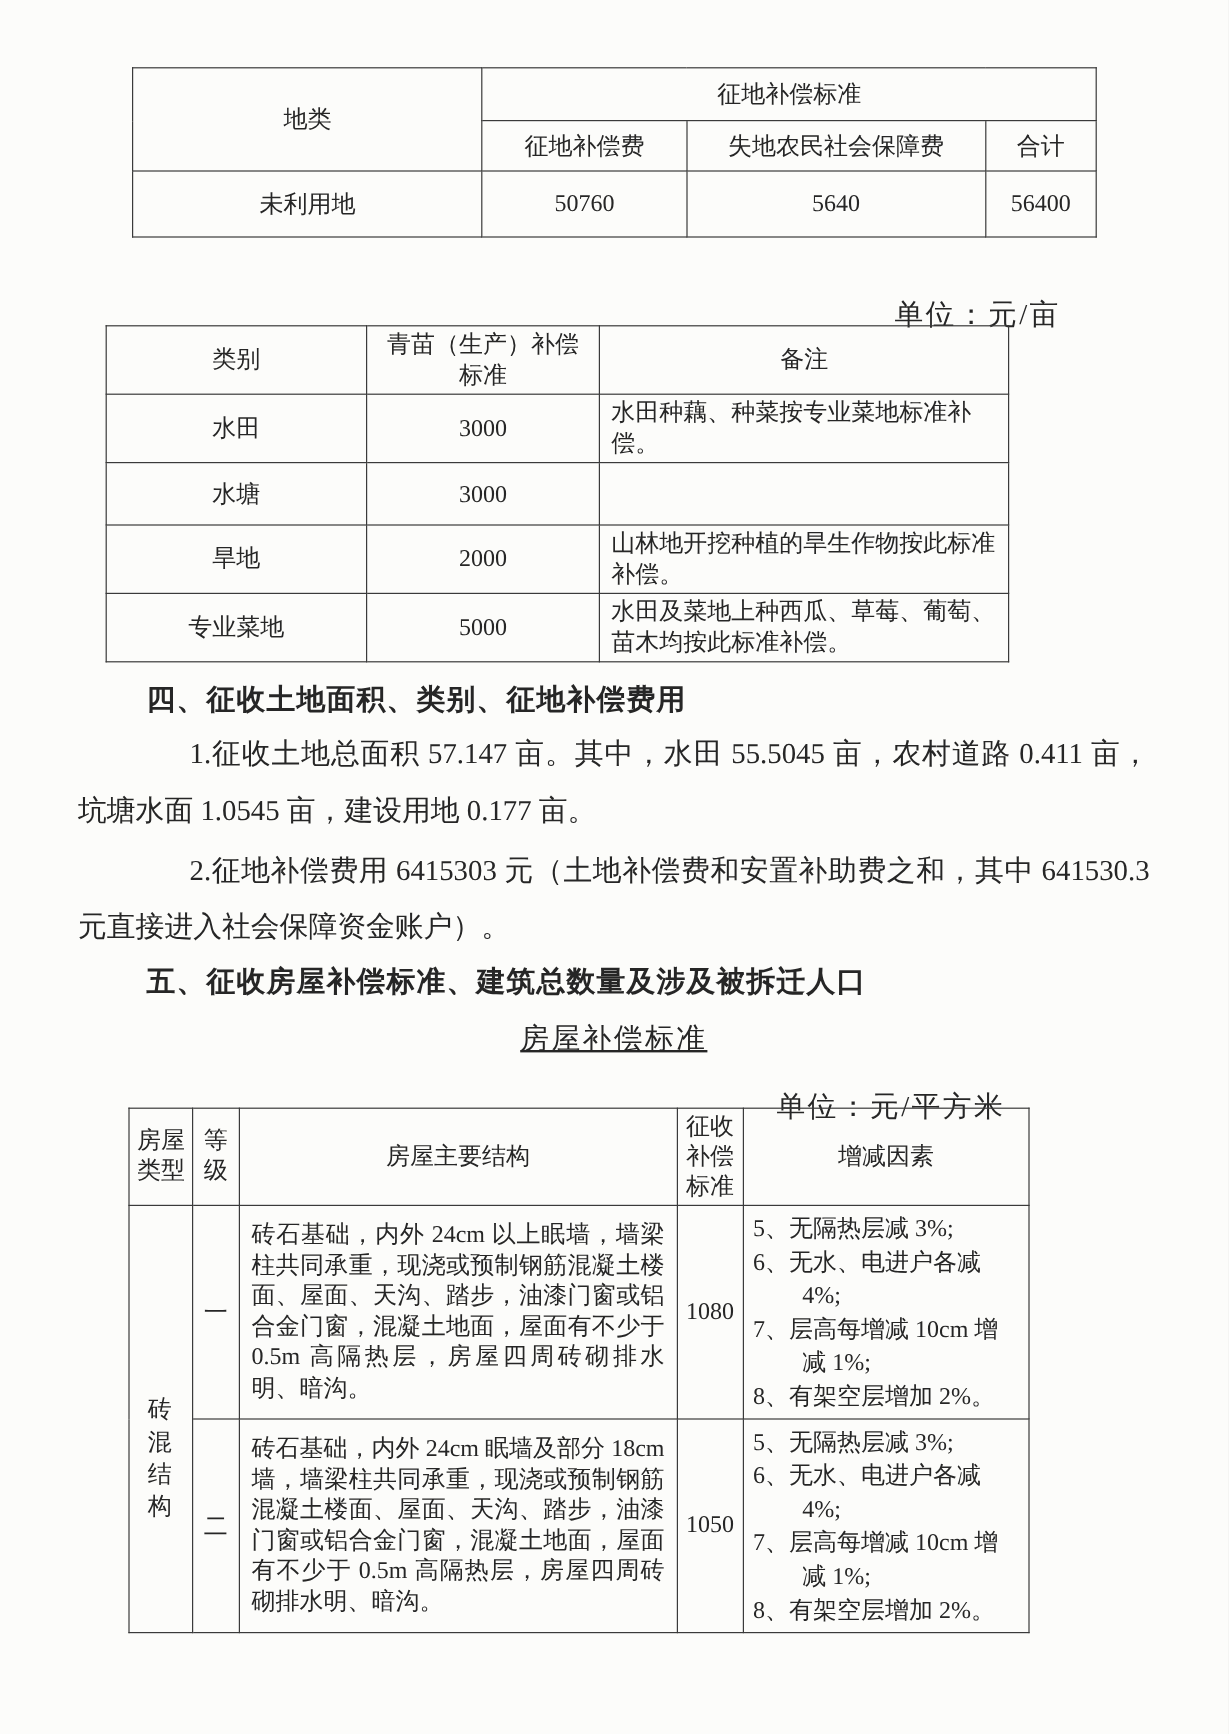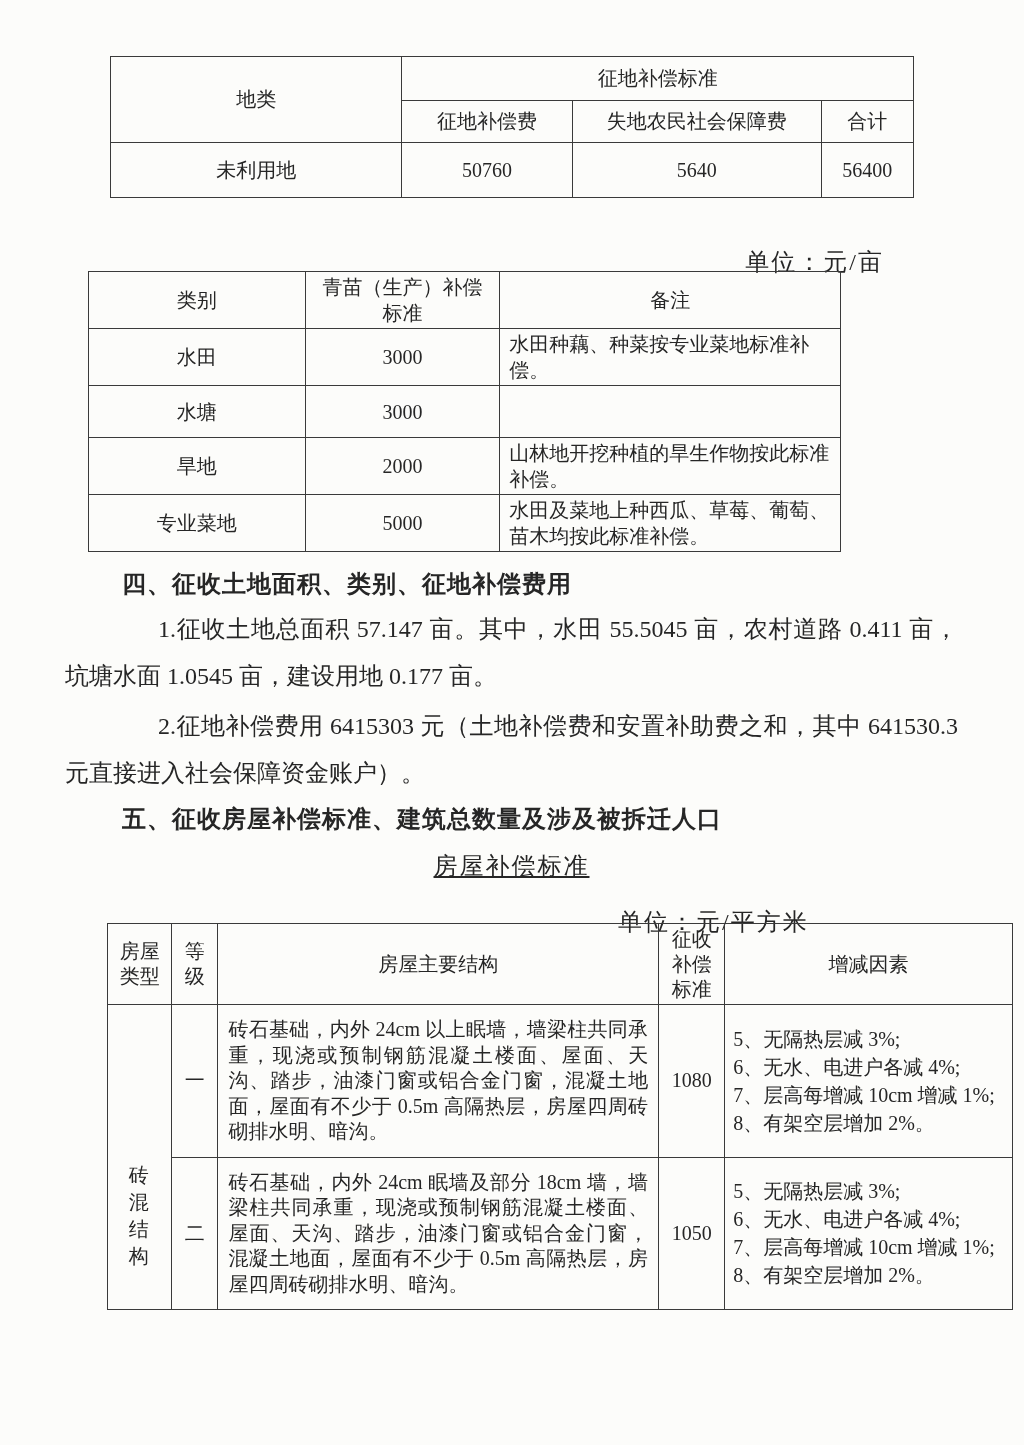--- a/index.html
+++ b/index.html
@@ -18,40 +18,40 @@
 
   
   .t1 { left:110px; top:56px; width:804px; font-size:20px; }
   .t1 td { text-align:center; padding:2px 4px; }
   .t1 .r1 td { height:44px; }
   .t1 .r2 td { height:42px; }
   .t1 .r3 td { height:55px; }
 
   .unit-label { position:absolute; font-size:24px; letter-spacing:2px; }
   .unit1 { top:246px; right:140px; }
-  .unit2 { top:906px; left:618px; }
+  .unit2 { top:906px; left:647px; }
 
   
   .t2 { left:88px; top:271px; width:753px; font-size:20px; }
   .t2 td { text-align:center; padding:2px 10px; line-height:26px; }
   .t2 td.note { text-align:left; padding:2px 9px; }
   .t2 .hd td { height:56px; }
   .t2 .rr td { height:52px; }
   .t2 .rl td { height:57px; }
 
   
   .flow { position:absolute; top:568px; left:65px; width:893px; font-size:24px; }
   .sec-heading { font-weight:bold; line-height:33px; padding-left:57px; letter-spacing:1px; }
   .para { line-height:47px; text-indent:93px; text-align:justify; margin-top:5px; }
   .para + .para { margin-top:3px; }
   .h5 { margin-top:6px; }
   .subtitle { margin-top:14px; text-align:center; letter-spacing:2px; line-height:33px;text-decoration:underline; }
 
   
-  .t3 { left:107px; top:923px; width:906px; font-size:20px; }
+  .t3 { left:107px; top:923px; width:751px; font-size:20px; }
   .t3 td { padding:2px 6px; }
   .t3 .hd td { height:81px; text-align:center; line-height:25px; }
   .t3 .row1 td { height:144px; }
   .t3 .row2 td { height:152px; }
   .t3 td.grade, .t3 td.std { text-align:center; }
   .t3 td.structure { text-align:justify; line-height:25.5px; padding:12px 10px; }
   .t3 td.factors { vertical-align:middle; padding:4px 6px 4px 8px; }
   .t3 .factor { line-height:28px; padding-left:2.05em; text-indent:-2.05em; }
   .t3 td.housetype { vertical-align:top; }
   .vertical-label {

